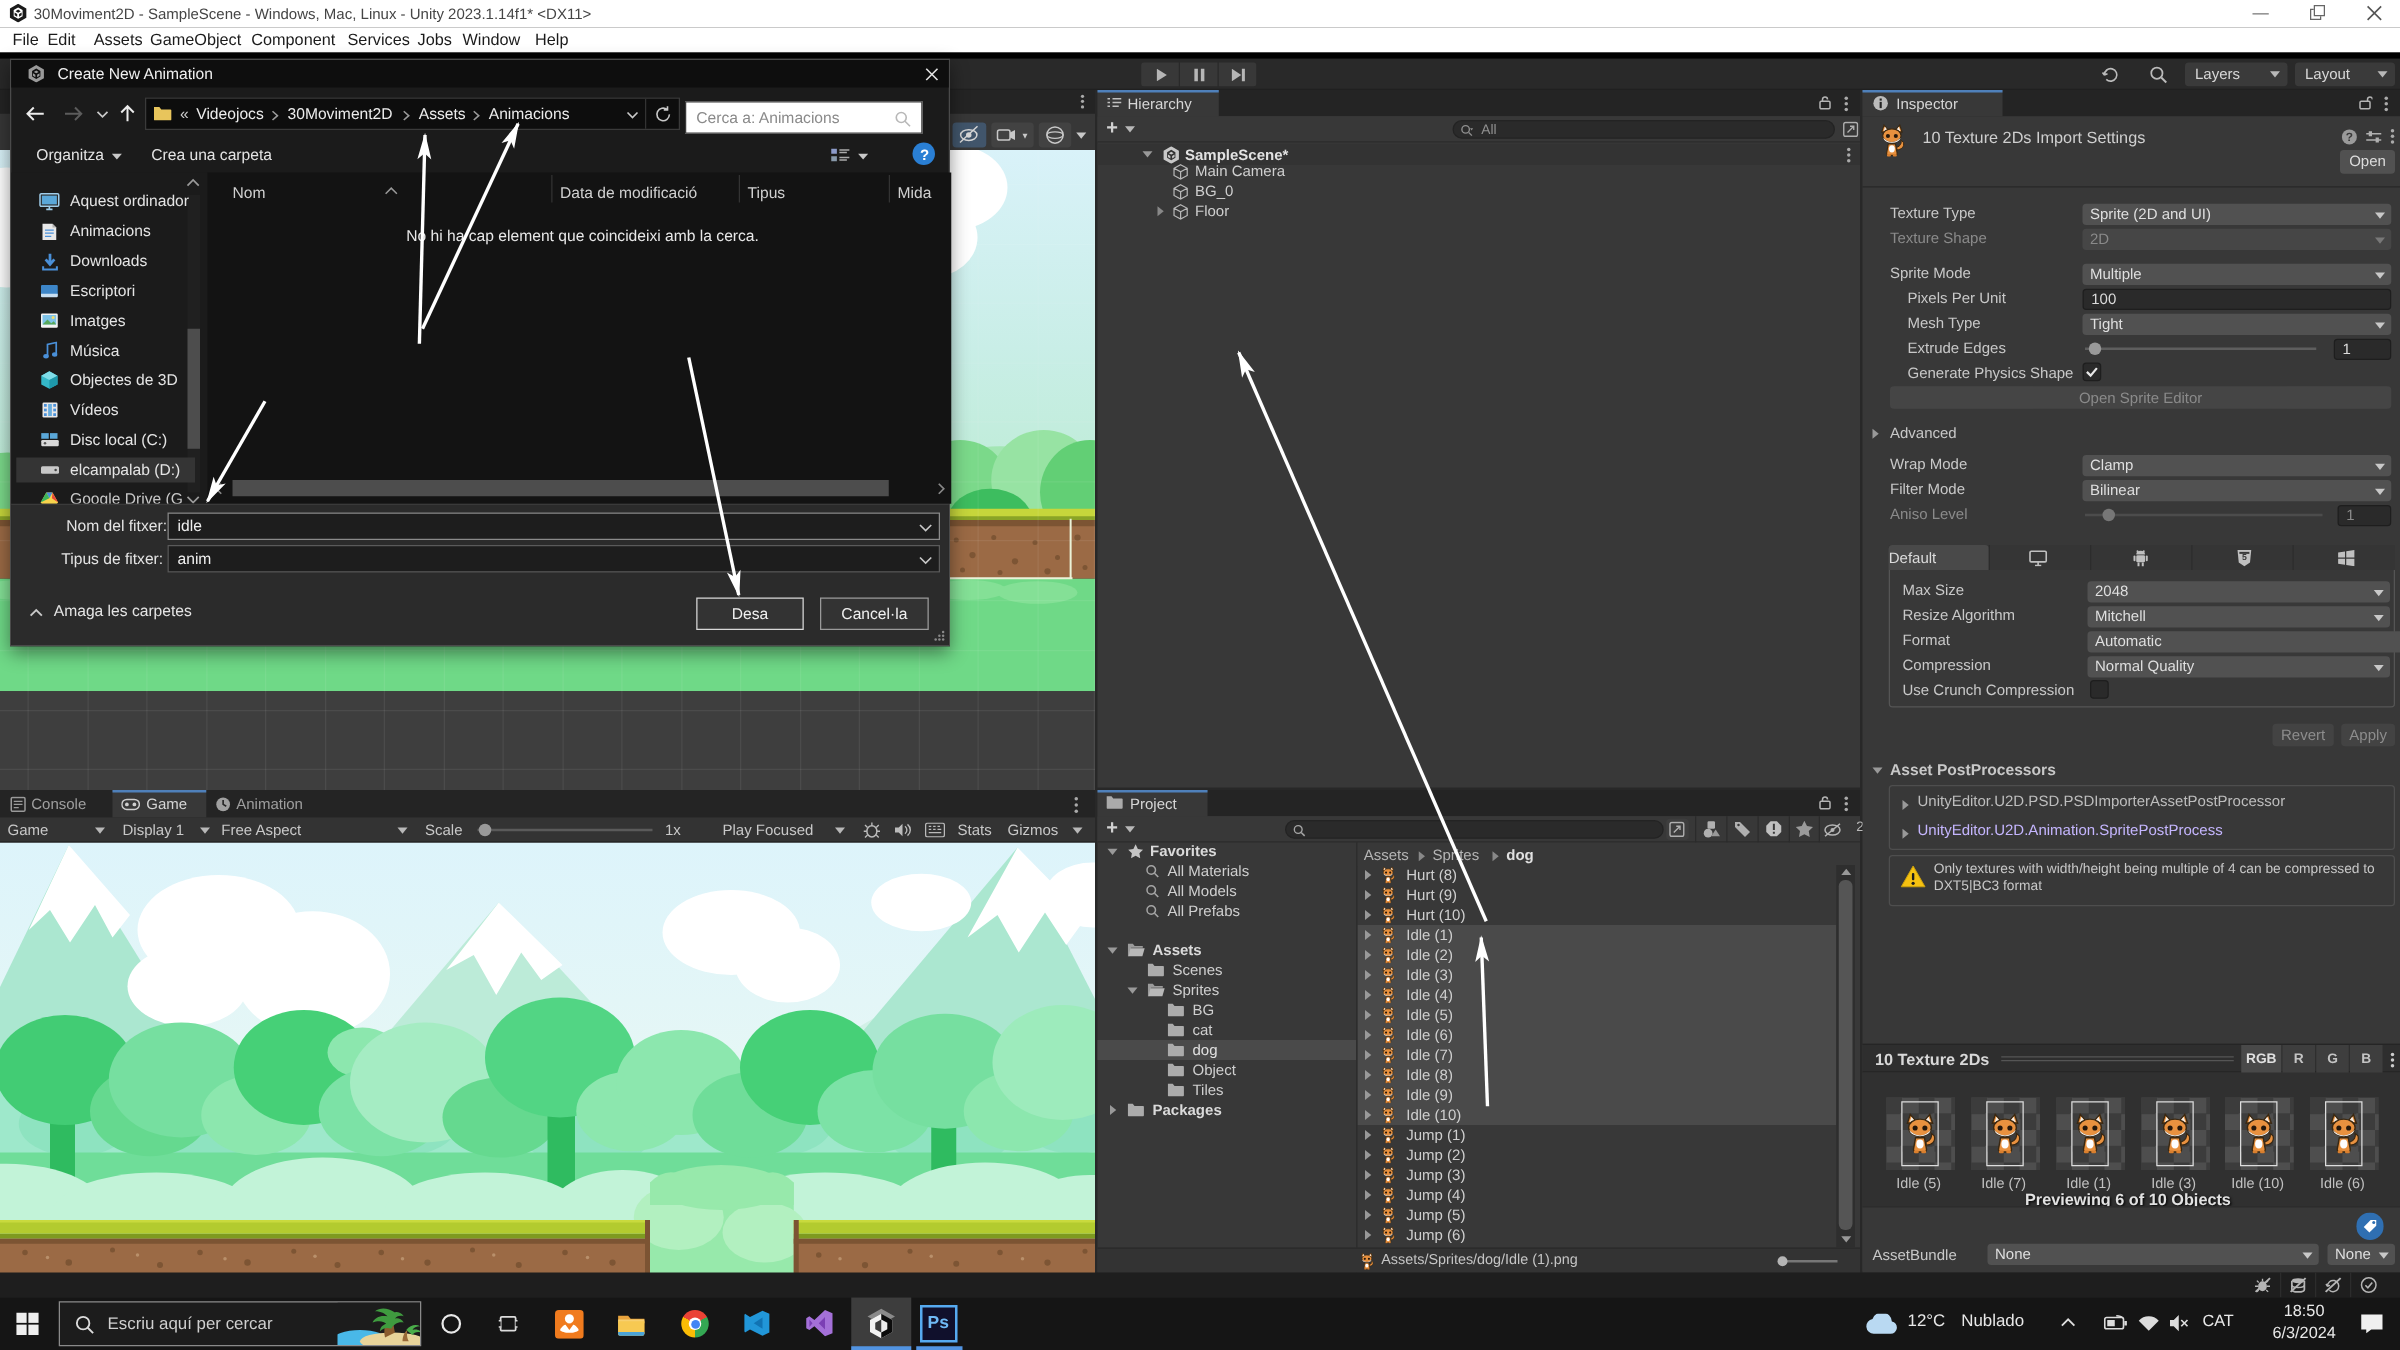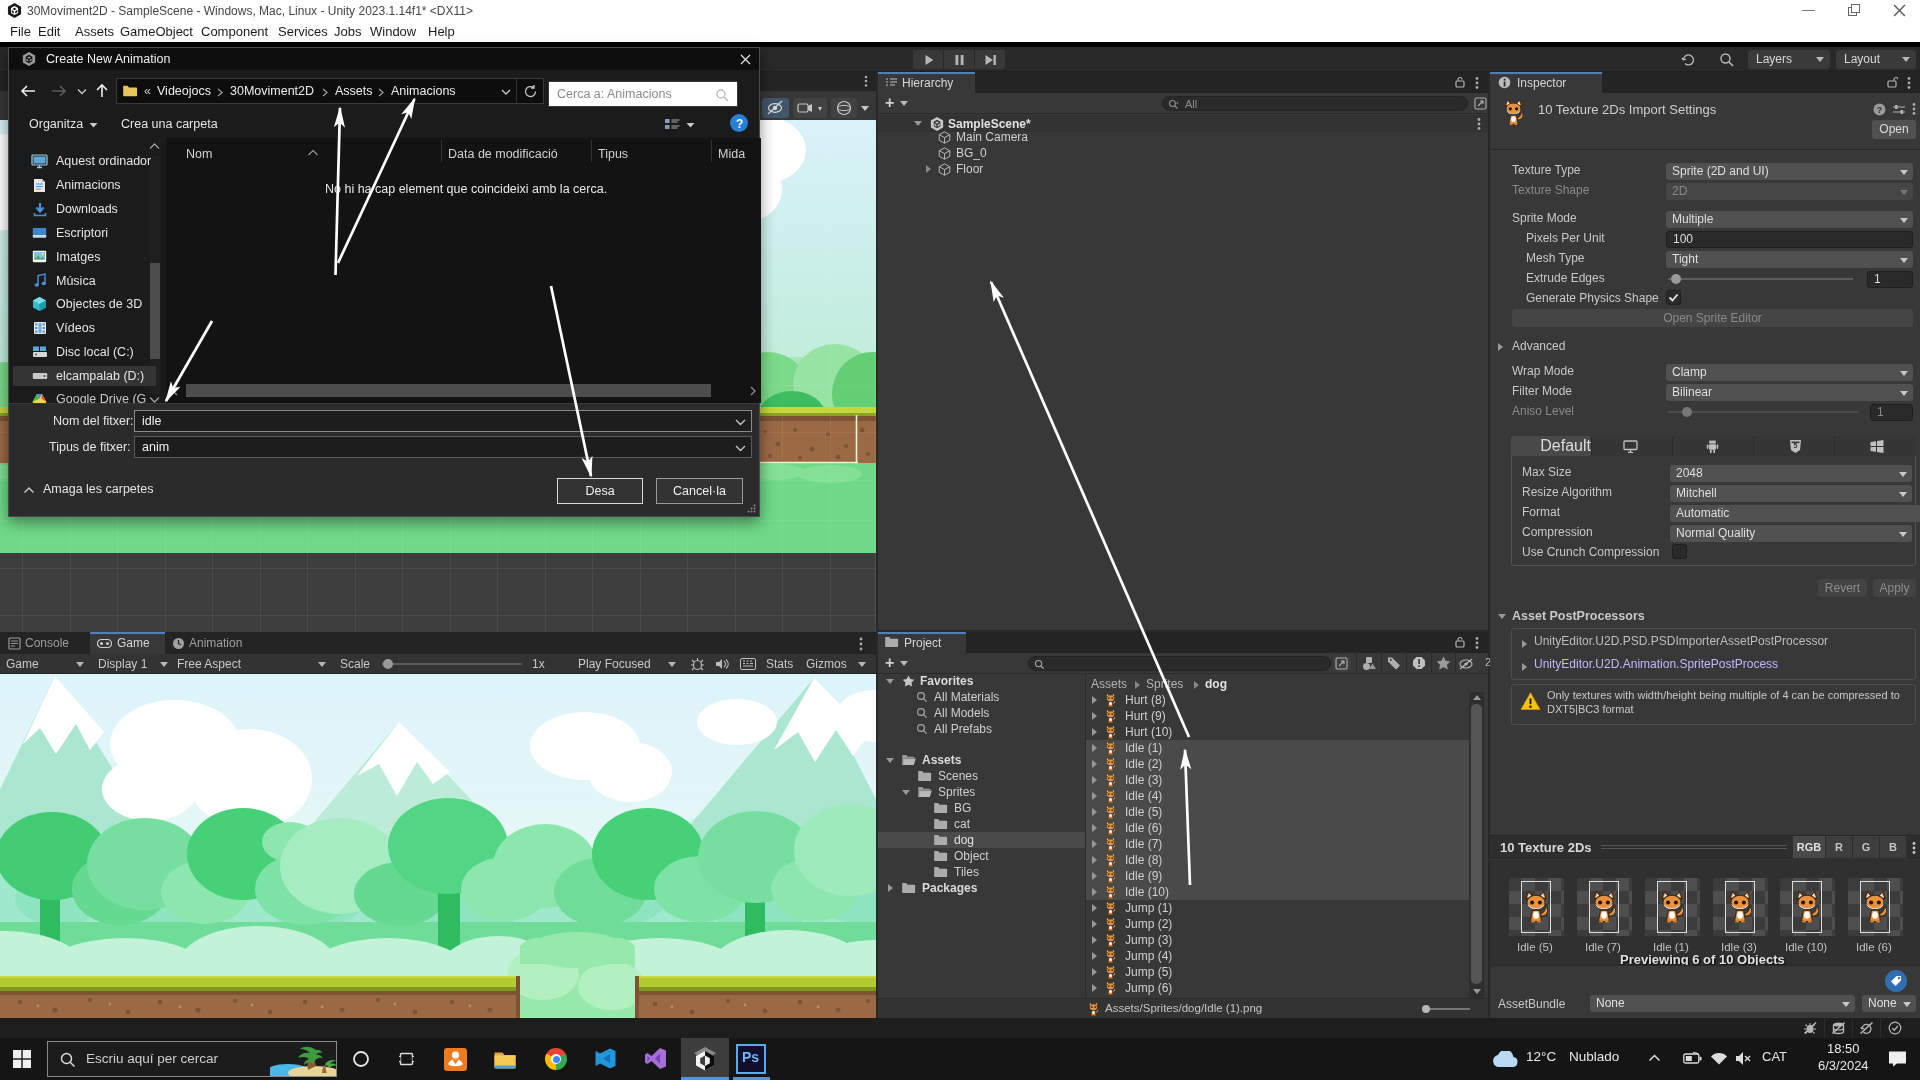--- a/index.html
+++ b/index.html
@@ -807,21 +807,21 @@
   <div class="dd" style="left:176px;top:292px;width:247px;height:17px">Clamp</div>
   <span class="lbl" style="left:22px;top:312px">Filter Mode</span>
   <div class="dd" style="left:176px;top:312px;width:247px;height:17px">Bilinear</div>
   <span class="lbl gray" style="left:22px;top:332px">Aniso Level</span>
   <div class="abs" style="left:178px;top:339px;width:190px;height:2px;background:#4c4c4c"></div>
   <div class="abs" style="left:192px;top:335px;width:10px;height:10px;border-radius:50%;background:#777"></div>
   <div class="tf" style="left:380px;top:332px;width:43px;height:17px;color:#8a8a8a">1</div>
 
   <div class="abs" style="left:21px;top:364px;width:405px;height:130px;border:1px solid #555;border-radius:3px"></div>
   <div class="abs" style="left:21px;top:364px;width:405px;height:20px;background:#353535"></div>
-  <div class="abs" style="left:21px;top:364px;width:80px;height:20px;background:#494949;border-radius:3px 3px 0 0;color:#dcdcdc;font-size:16px;line-height:20px;text-align:right">Default</div>
+  <div class="abs" style="left:21px;top:364px;width:80px;height:20px;background:#494949;border-radius:3px 3px 0 0;color:#dcdcdc;font-size:12px;line-height:20px;text-align:left">Default</div>
   <div class="abs" style="left:101px;top:364px;width:1px;height:20px;background:#2c2c2c"></div>
   <div class="abs" style="left:182px;top:364px;width:1px;height:20px;background:#2c2c2c"></div>
   <div class="abs" style="left:263px;top:364px;width:1px;height:20px;background:#2c2c2c"></div>
   <div class="abs" style="left:344px;top:364px;width:1px;height:20px;background:#2c2c2c"></div>
   <svg class="abs" style="left:133px;top:368px" width="15" height="13" viewBox="0 0 15 13">
         <rect x="1" y="1" width="13" height="8.5" rx="1" fill="none" stroke="#c0c0c0" stroke-width="1.3"></rect>
         <path d="M5 12.5h5M7.5 9.5v3" stroke="#c0c0c0" stroke-width="1.3"></path>
       </svg>
   <svg class="abs" style="left:216px;top:367px" width="13" height="15" viewBox="0 0 13 15">
         <circle cx="4" cy="2" r="0.8" fill="#c0c0c0"></circle>

